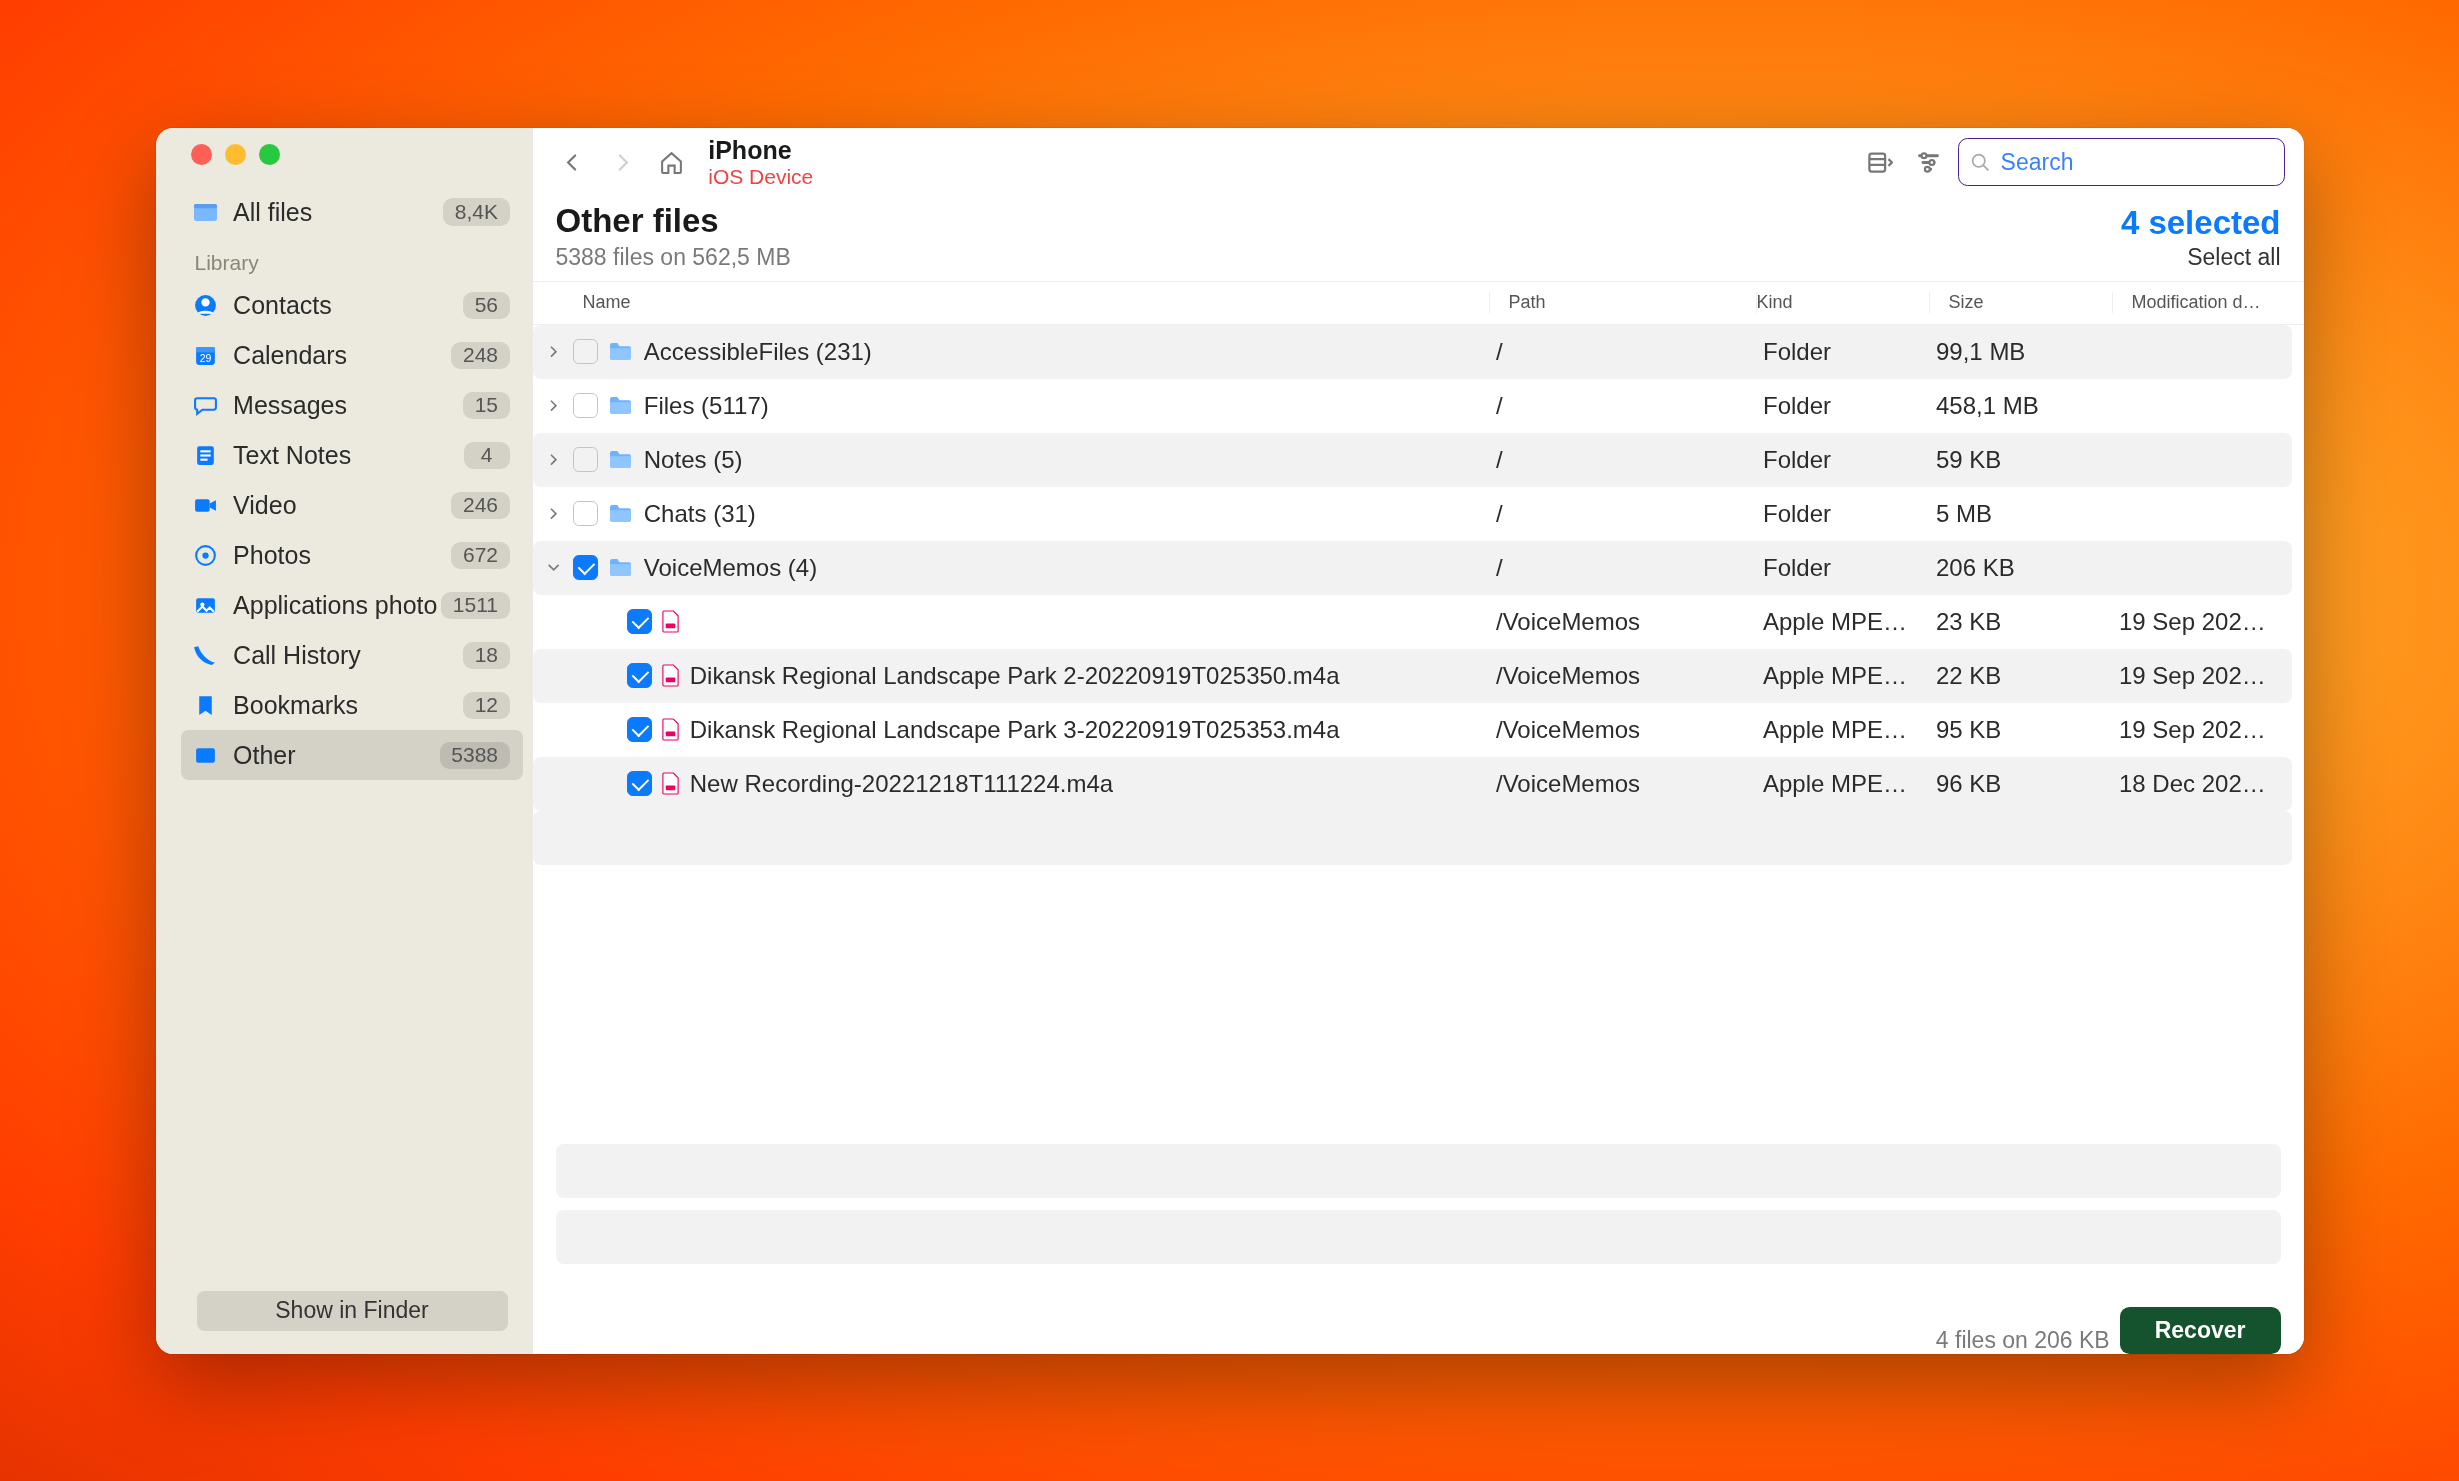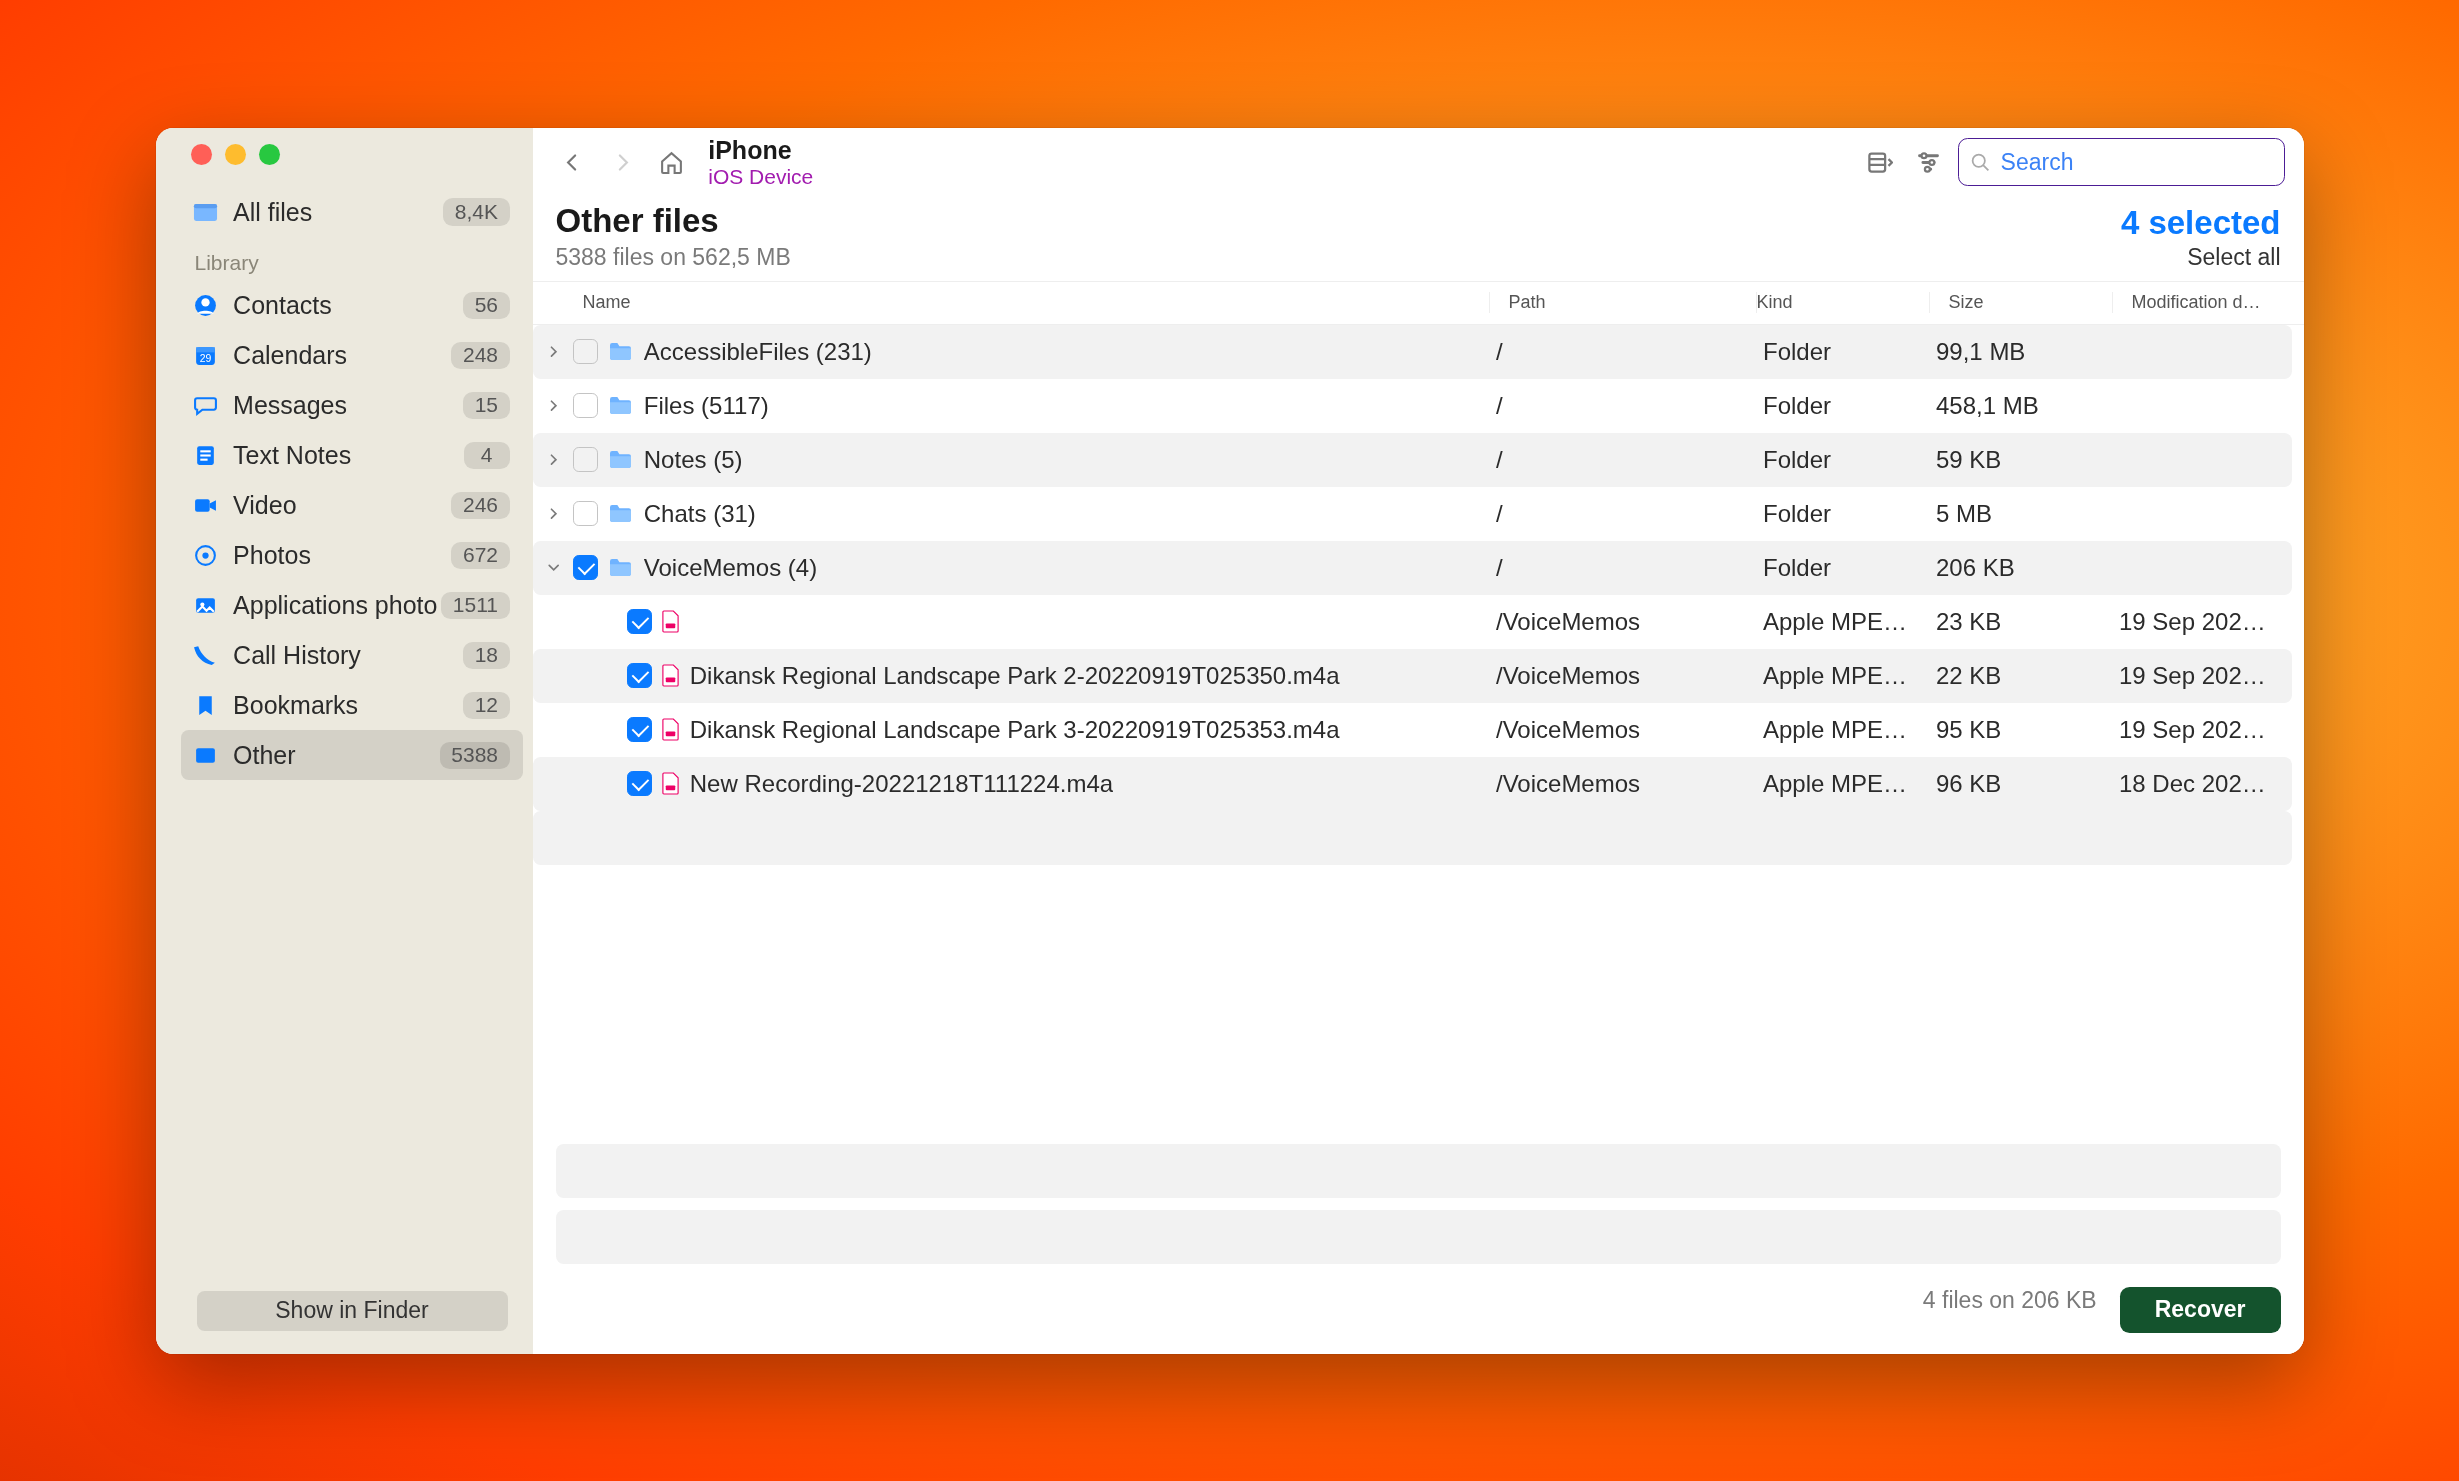--- a/index.html
+++ b/index.html
@@ -25,21 +25,21 @@
 .badge { background: rgba(0,0,0,.10); color: #555; font-size: 21px; padding: 1.9px 11.5px; border-radius: 9.6px; min-width: 46px; text-align: center; }
 .side-head { font-size: 21px; color: #8a8678; padding: 13.4px 13.4px 5.8px 13.4px; }
 .side-footer { padding: 11.5px 25px 23px 25px; }
 .finder-btn { width: 100%; height: 40px; background: rgba(0,0,0,.10); border: none; border-radius: 7.7px; font-size: 23px; color: #333; }
 
 .main { flex: 1; display: flex; flex-direction: column; background: #fff; }
 .toolbar { height: 69px; display: flex; align-items: center; padding: 0 19px; gap: 7.7px; }
 .nav-btn { width: 42px; height: 42px; display: inline-flex; align-items: center; justify-content: center; color: #666; }
 .loc { margin-left: 7.7px; }
 .loc .t1 { font-size: 25px; font-weight: 700; color: #1a1a1a; }
-.loc .t2 { font-size: 21px; color: #a21caf; }
+.loc .t2 { font-size: 21px; color: #ef4444; }
 .toolbar .spacer { flex: 1; }
 .search { display: flex; align-items: center; width: 327px; height: 48px; border: 1px solid #4c1d95; border-radius: 9.6px; padding: 0 11.5px; color: #3b82f6; font-size: 23px; gap: 9.6px; }
 .tool-ic { width: 42px; height: 42px; display: inline-flex; align-items: center; justify-content: center; color: #777; }
 
 .page-head { display: flex; align-items: flex-end; padding: 5.8px 23px 9.6px 23px; }
 .page-head .ttl { font-size: 33px; font-weight: 800; color: #1a1a1a; }
 .page-head .sub { font-size: 23px; color: #7a7a7a; margin-top: 3.8px; }
 .page-head .right { margin-left: auto; text-align: right; }
 .page-head .selcount { font-size: 33px; font-weight: 700; color: #0a7aff; }
 .page-head .selall { font-size: 23px; color: #333; margin-top: 1.9px; }
@@ -62,21 +62,21 @@
 .row .cmod  { width: 192px; padding-left: 19px; white-space: nowrap; overflow: hidden; text-overflow: ellipsis; }
 .disc { width: 19px; display: inline-flex; justify-content: center; color: #7a7a7a; }
 .chk { width: 25px; height: 25px; border-radius: 5.8px; border: 1.4px solid #c4c4c4; display: inline-flex; align-items: center; justify-content: center; flex-shrink: 0; }
 .chk.on { background: #0a7aff; border-color: #0a7aff; }
 .chk.on::after { content: ""; width: 7.7px; height: 13.4px; border: solid #fff; border-width: 0 2.9px 2.9px 0; transform: rotate(45deg) translateY(-1.9px); }
 .foldicn { width: 27px; height: 21px; }
 .fileicn { width: 19px; height: 23px; }
 .indent1 { padding-left: 73px; display: inline-block; }
 .spacer-blob { height: 54px; margin: 0 11.5px 11.5px 11.5px; border-radius: 7.7px; background: #f2f2f2; }
 
-.bottombar { height: 67px; display: flex; align-items: flex-start; justify-content: flex-end; padding: 0 23px; gap: 23px; }
+.bottombar { height: 67px; display: flex; align-items: flex-end; justify-content: flex-end; padding: 0 23px; gap: 10px; }
 .bottombar .summary { font-size: 23px; color: #7a7a7a; }
 .recover { background: #14532d; color: #fff; font-size: 23px; font-weight: 600; border: none; border-radius: 9.6px; padding: 9.6px 35px; }
 svg { display: block; }
 </style>
 </head>
 <body>
 
 <div class="window">
 
   <div class="sidebar">

